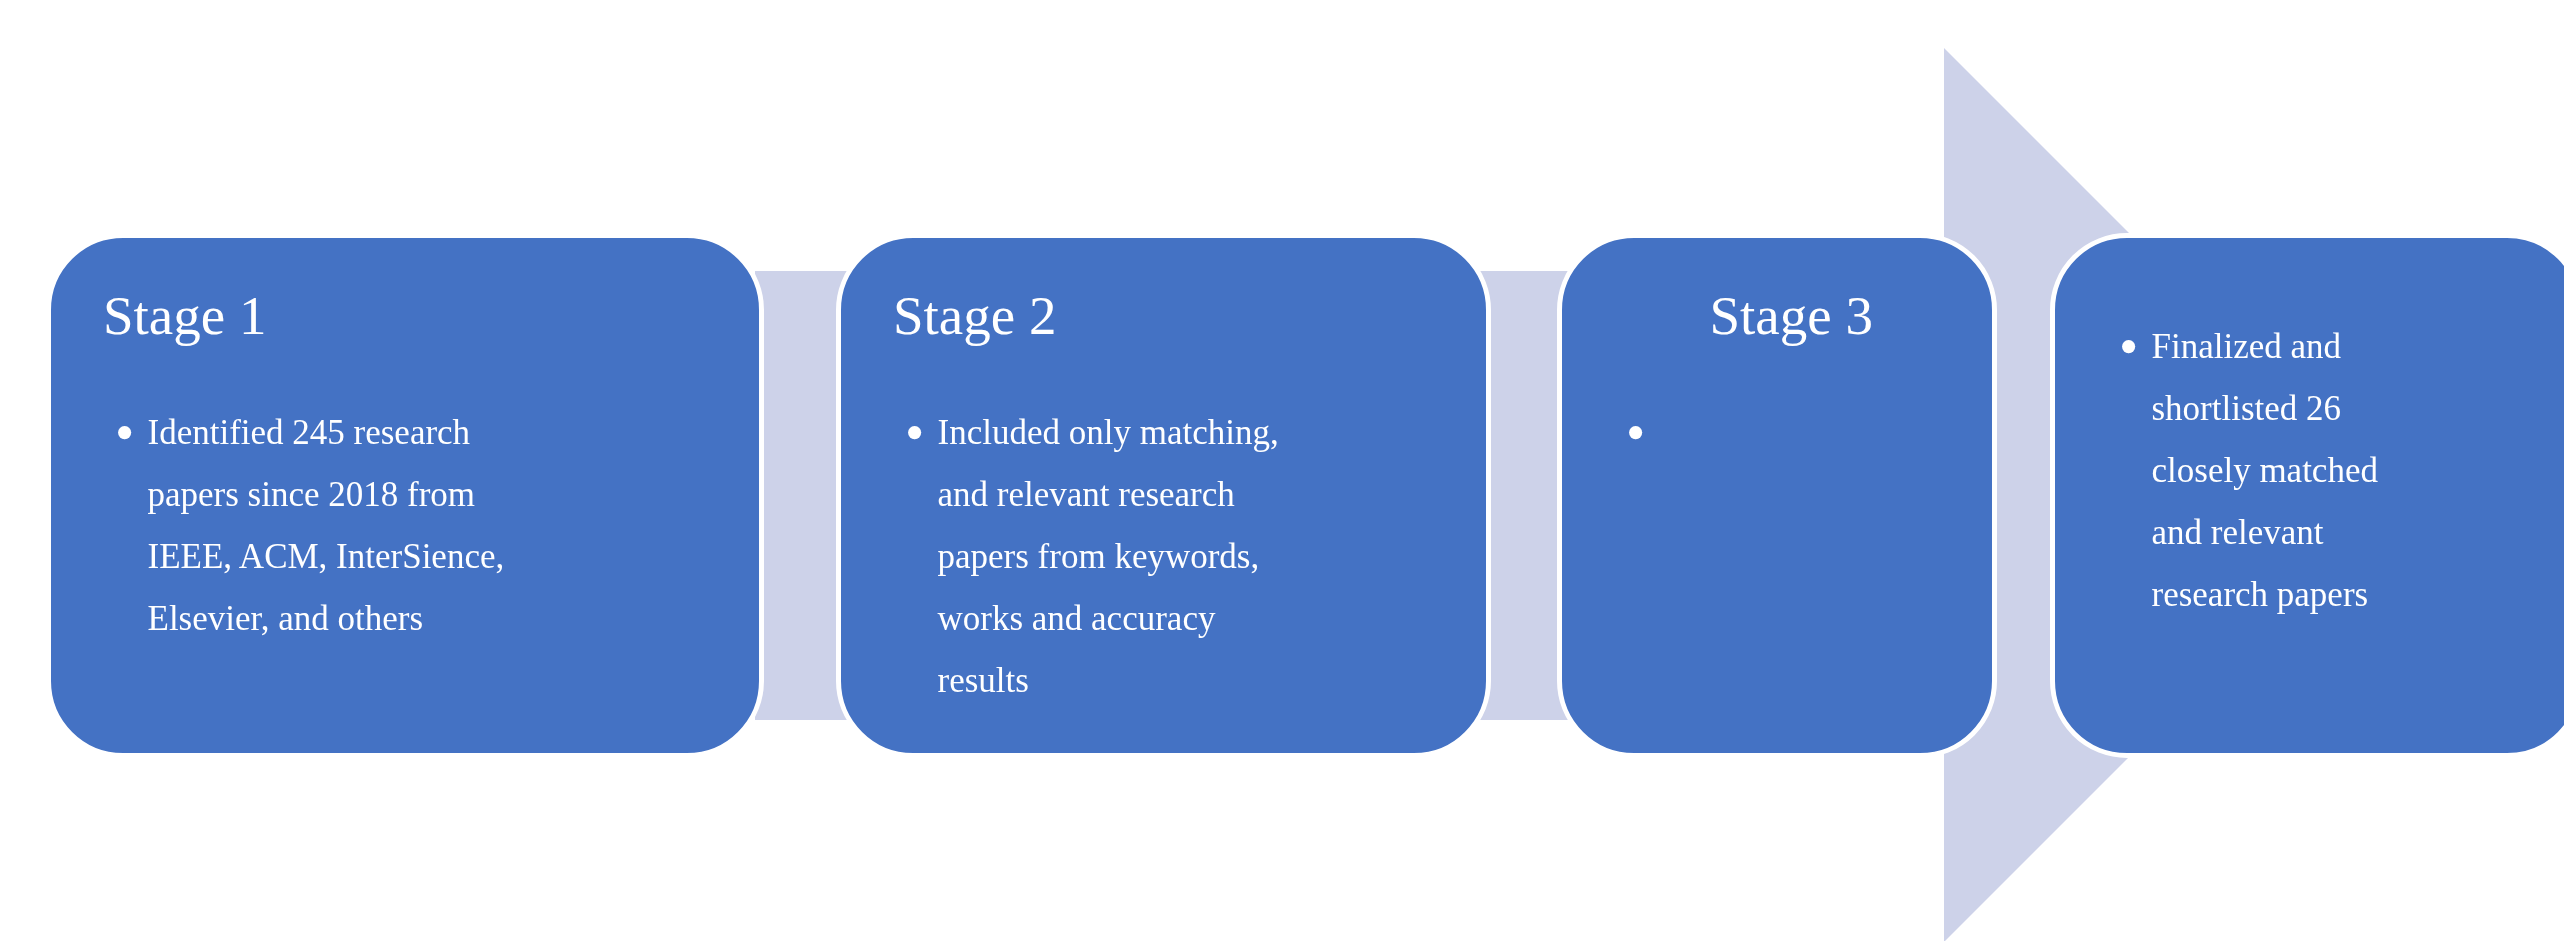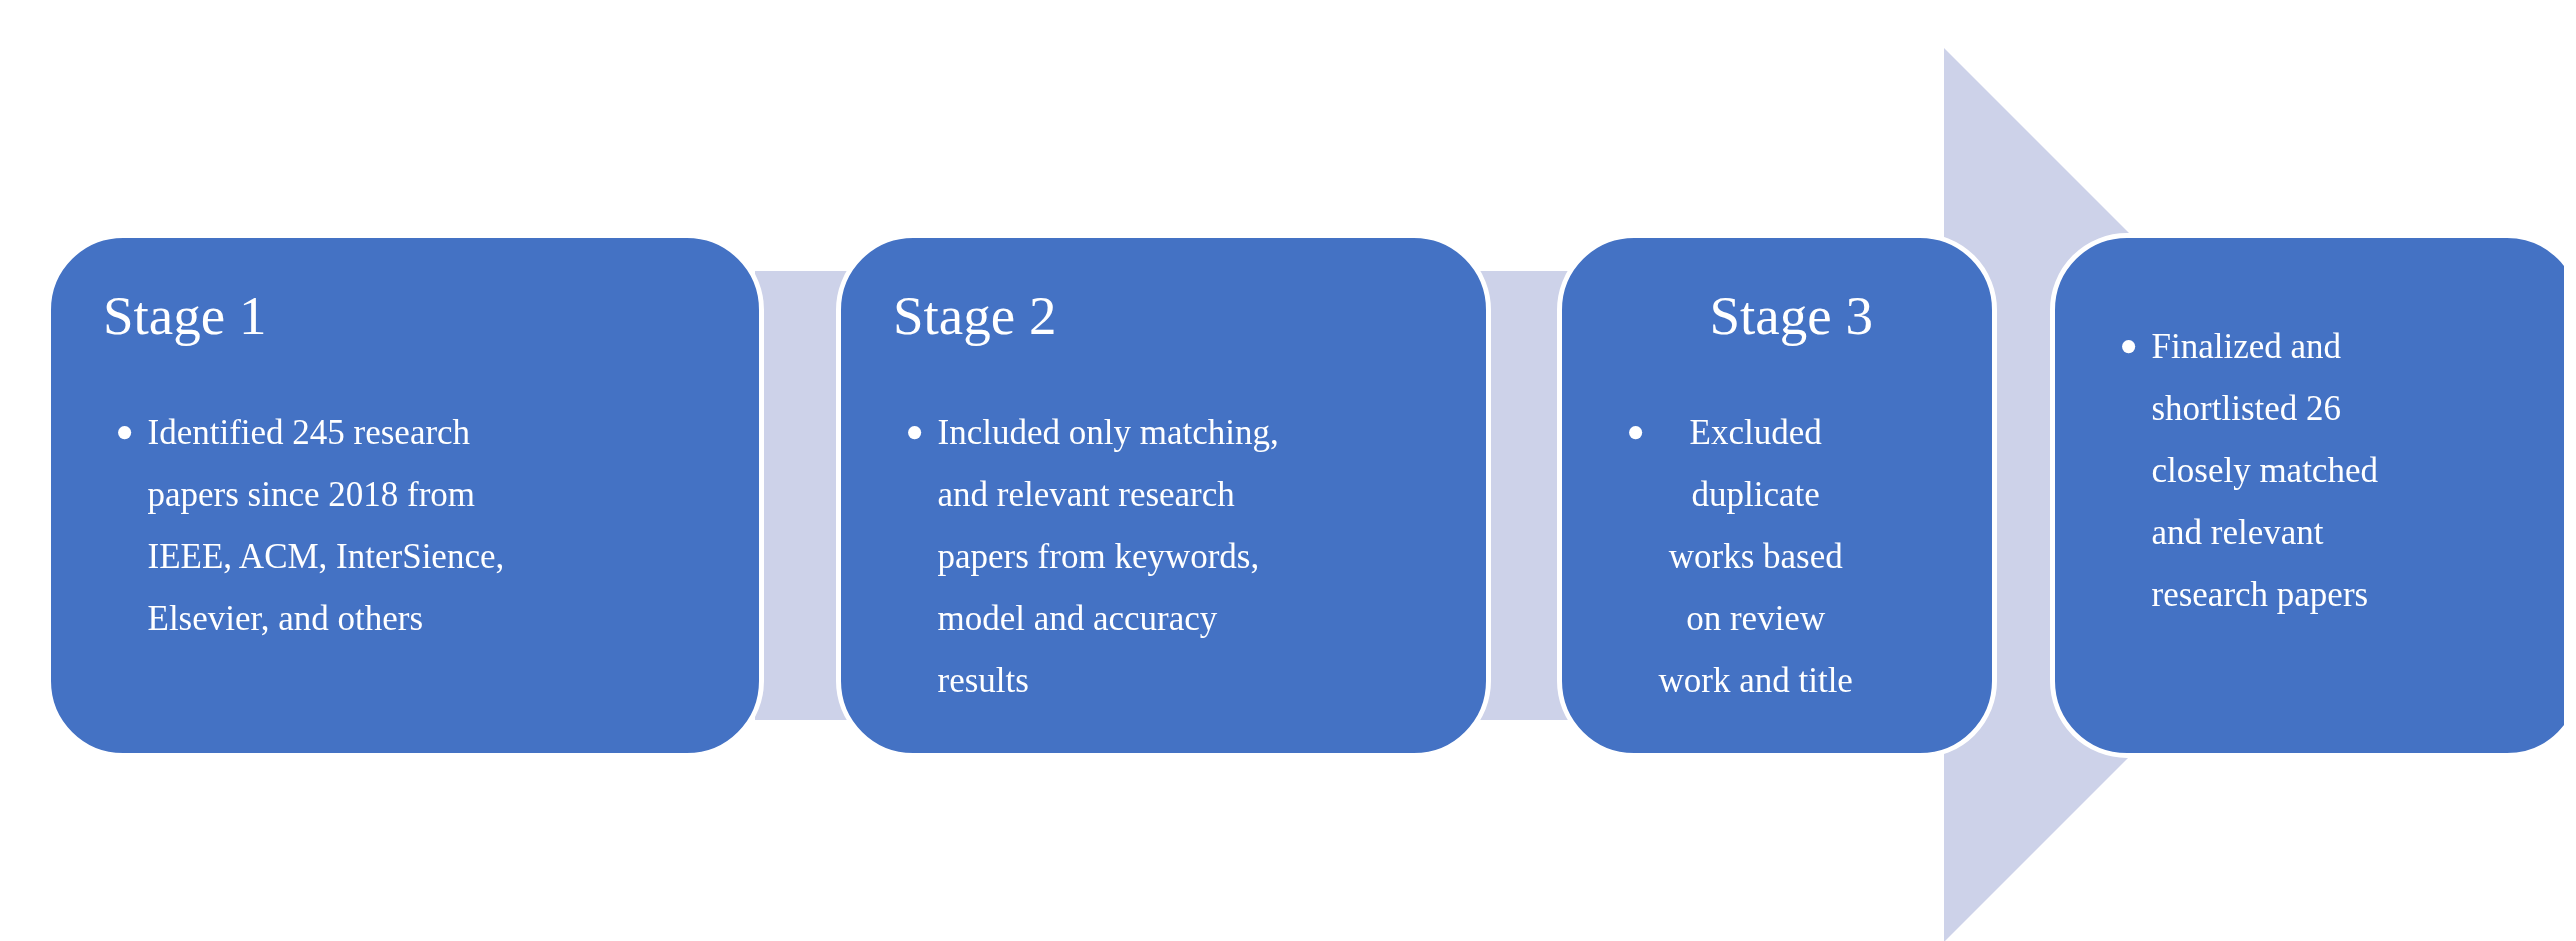--- a/index.html
+++ b/index.html
@@ -103,34 +103,29 @@
     </div>
   </div>
 
   <div class="box box2">
     <div class="stage-title">Stage 2</div>
     <div class="bullet-item">
       <span class="bullet">•</span>
       <div class="stage-body">Included only matching,
 and relevant research
 papers from keywords,
-model and accuracy
+works and accuracy
 results</div>
     </div>
   </div>
 
   <div class="box box3">
     <div class="stage-title">Stage 3</div>
     <div class="bullet-item">
       <span class="bullet">•</span>
-      <div class="stage-body">Excluded
-duplicate
-works based
-on review
-work and title</div>
     </div>
   </div>
 
   <div class="box box4">
     <div class="bullet-item">
       <span class="bullet">•</span>
       <div class="stage-body">Finalized and
 shortlisted 26
 closely matched
 and relevant

